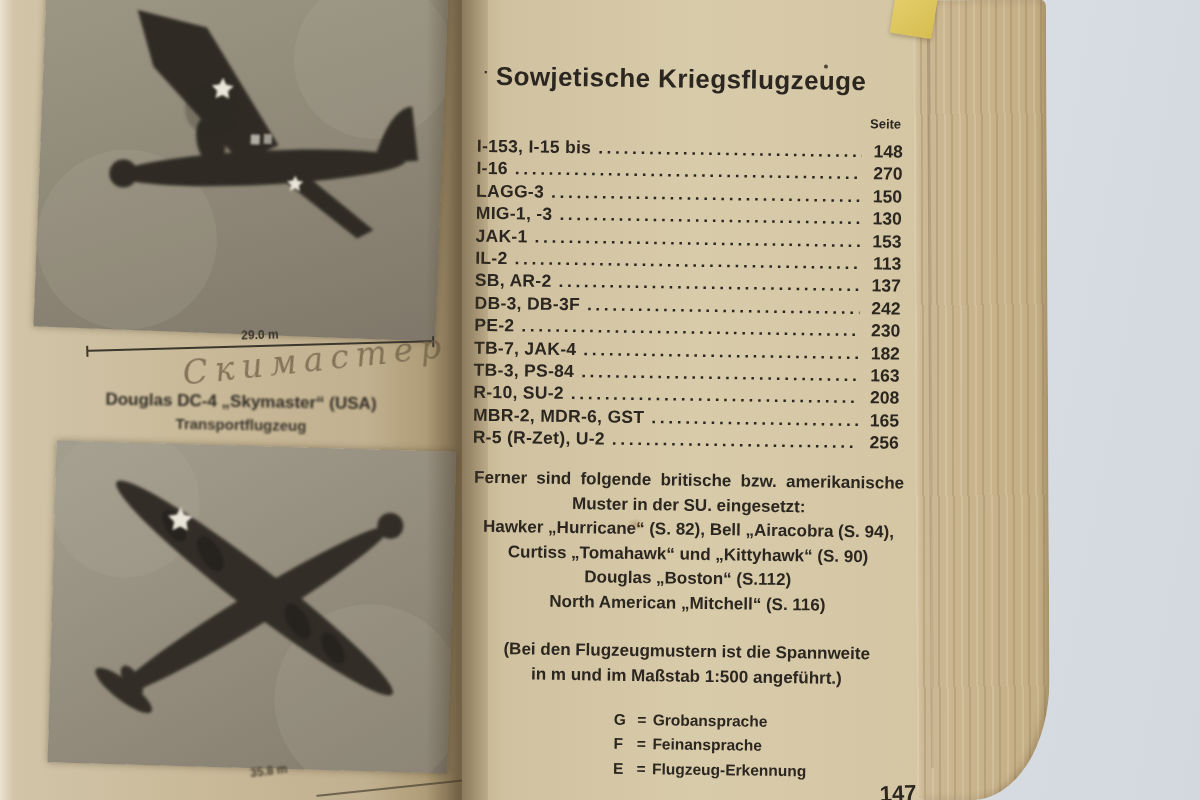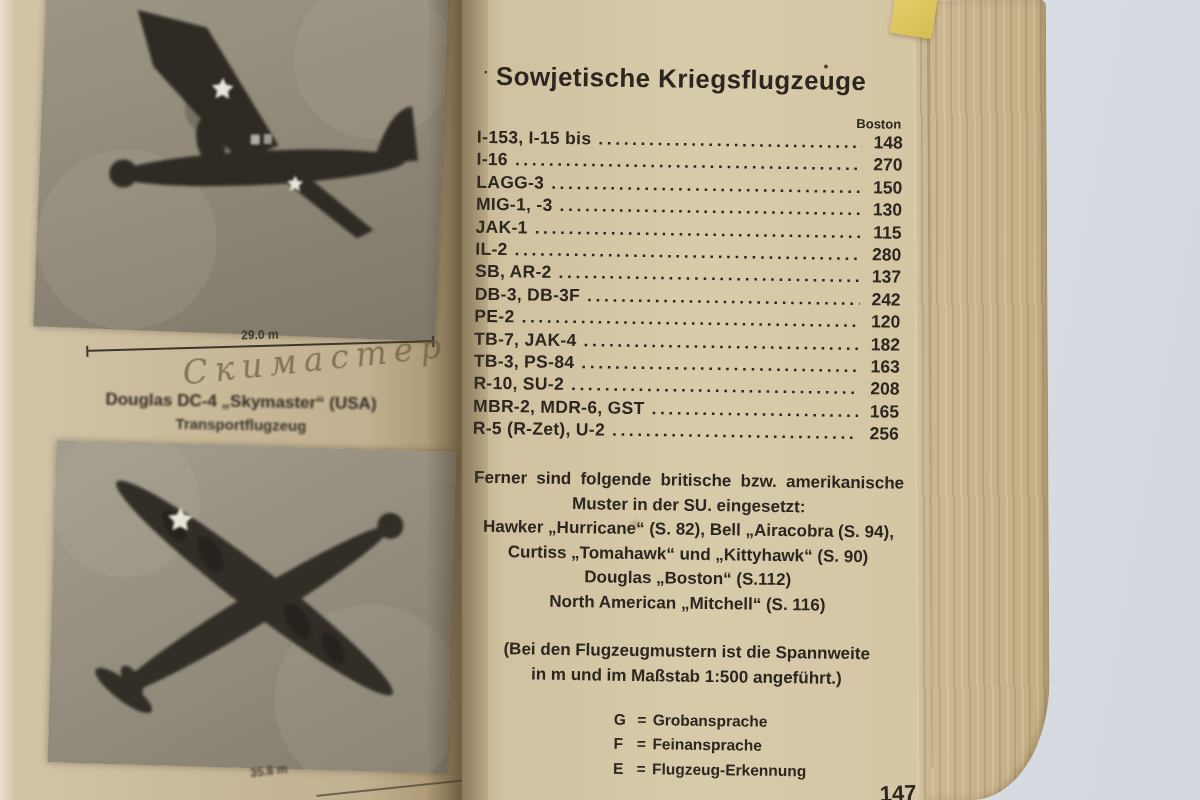--- a/index.html
+++ b/index.html
@@ -60,21 +60,21 @@
     letter-spacing:.4px; white-space:nowrap; }
   .title .bullet { font-size:14px; vertical-align:8px; margin-right:7px; }
   .speck { position:absolute; left:348px; top:60px; width:4px; height:4px; border-radius:50%;
     background:rgba(45,38,28,.8); }
   .seite { position:absolute; right:10px; top:111px; font-size:13px; font-weight:700; }
   .toc { position:absolute; left:2px; top:127px; width:426px; }
   .trow { display:flex; align-items:baseline; height:22.4px; font-size:17.5px; font-weight:700; }
   .tname { white-space:nowrap; letter-spacing:.3px; }
   .tdots { flex:1; overflow:hidden; white-space:nowrap; letter-spacing:3.6px; margin:0 5px 0 7px; }
   .tdots::before { content:"......................................................................"; }
-  .tpage { width:36px; text-align:right; }
+  .tpage { width:36px; text-align:right;margin-top:9px; }
   .para { position:absolute; left:-13px; top:466px; width:464px; text-align:center;
     font-size:17px; font-weight:700; line-height:24.6px; }
   .para .w1 { word-spacing:4.5px; }
   .note { position:absolute; left:-13px; top:636px; width:464px; text-align:center;
     font-size:17px; font-weight:700; line-height:25px; }
   .legend { position:absolute; left:147px; top:706px; font-size:15.5px; font-weight:700; line-height:24.4px; }
   .lrow { display:flex; }
   .lkey { width:17px; }
   .leq  { width:22px; text-align:center; }
   .pagenum { position:absolute; left:414px; top:775px; font-size:22px; font-weight:700; transform:rotate(-3deg); }
@@ -167,21 +167,21 @@
   <div class="gutter"></div>
 
   <div class="right-page">
     <div class="right-content">
 
       <h1 class="title">
         <span class="bullet">·</span><span>Sowjetische Kriegsflugzeuge</span>
       </h1>
       <div class="speck"></div>
 
-      <div class="seite">Boston</div>
+      <div class="seite">Seite</div>
 
       <div class="toc">
         <div class="trow">
             <span class="tname">I-153, I-15 bis</span>
             <span class="tdots"></span>
             <span class="tpage">148</span>
           </div>
         <div class="trow">
             <span class="tname">I-16</span>
             <span class="tdots"></span>
@@ -193,41 +193,41 @@
             <span class="tpage">150</span>
           </div>
         <div class="trow">
             <span class="tname">MIG-1, -3</span>
             <span class="tdots"></span>
             <span class="tpage">130</span>
           </div>
         <div class="trow">
             <span class="tname">JAK-1</span>
             <span class="tdots"></span>
-            <span class="tpage">115</span>
+            <span class="tpage">153</span>
           </div>
         <div class="trow">
             <span class="tname">IL-2</span>
             <span class="tdots"></span>
-            <span class="tpage">280</span>
+            <span class="tpage">113</span>
           </div>
         <div class="trow">
             <span class="tname">SB, AR-2</span>
             <span class="tdots"></span>
             <span class="tpage">137</span>
           </div>
         <div class="trow">
             <span class="tname">DB-3, DB-3F</span>
             <span class="tdots"></span>
             <span class="tpage">242</span>
           </div>
         <div class="trow">
             <span class="tname">PE-2</span>
             <span class="tdots"></span>
-            <span class="tpage">120</span>
+            <span class="tpage">230</span>
           </div>
         <div class="trow">
             <span class="tname">TB-7, JAK-4</span>
             <span class="tdots"></span>
             <span class="tpage">182</span>
           </div>
         <div class="trow">
             <span class="tname">TB-3, PS-84</span>
             <span class="tdots"></span>
             <span class="tpage">163</span>

